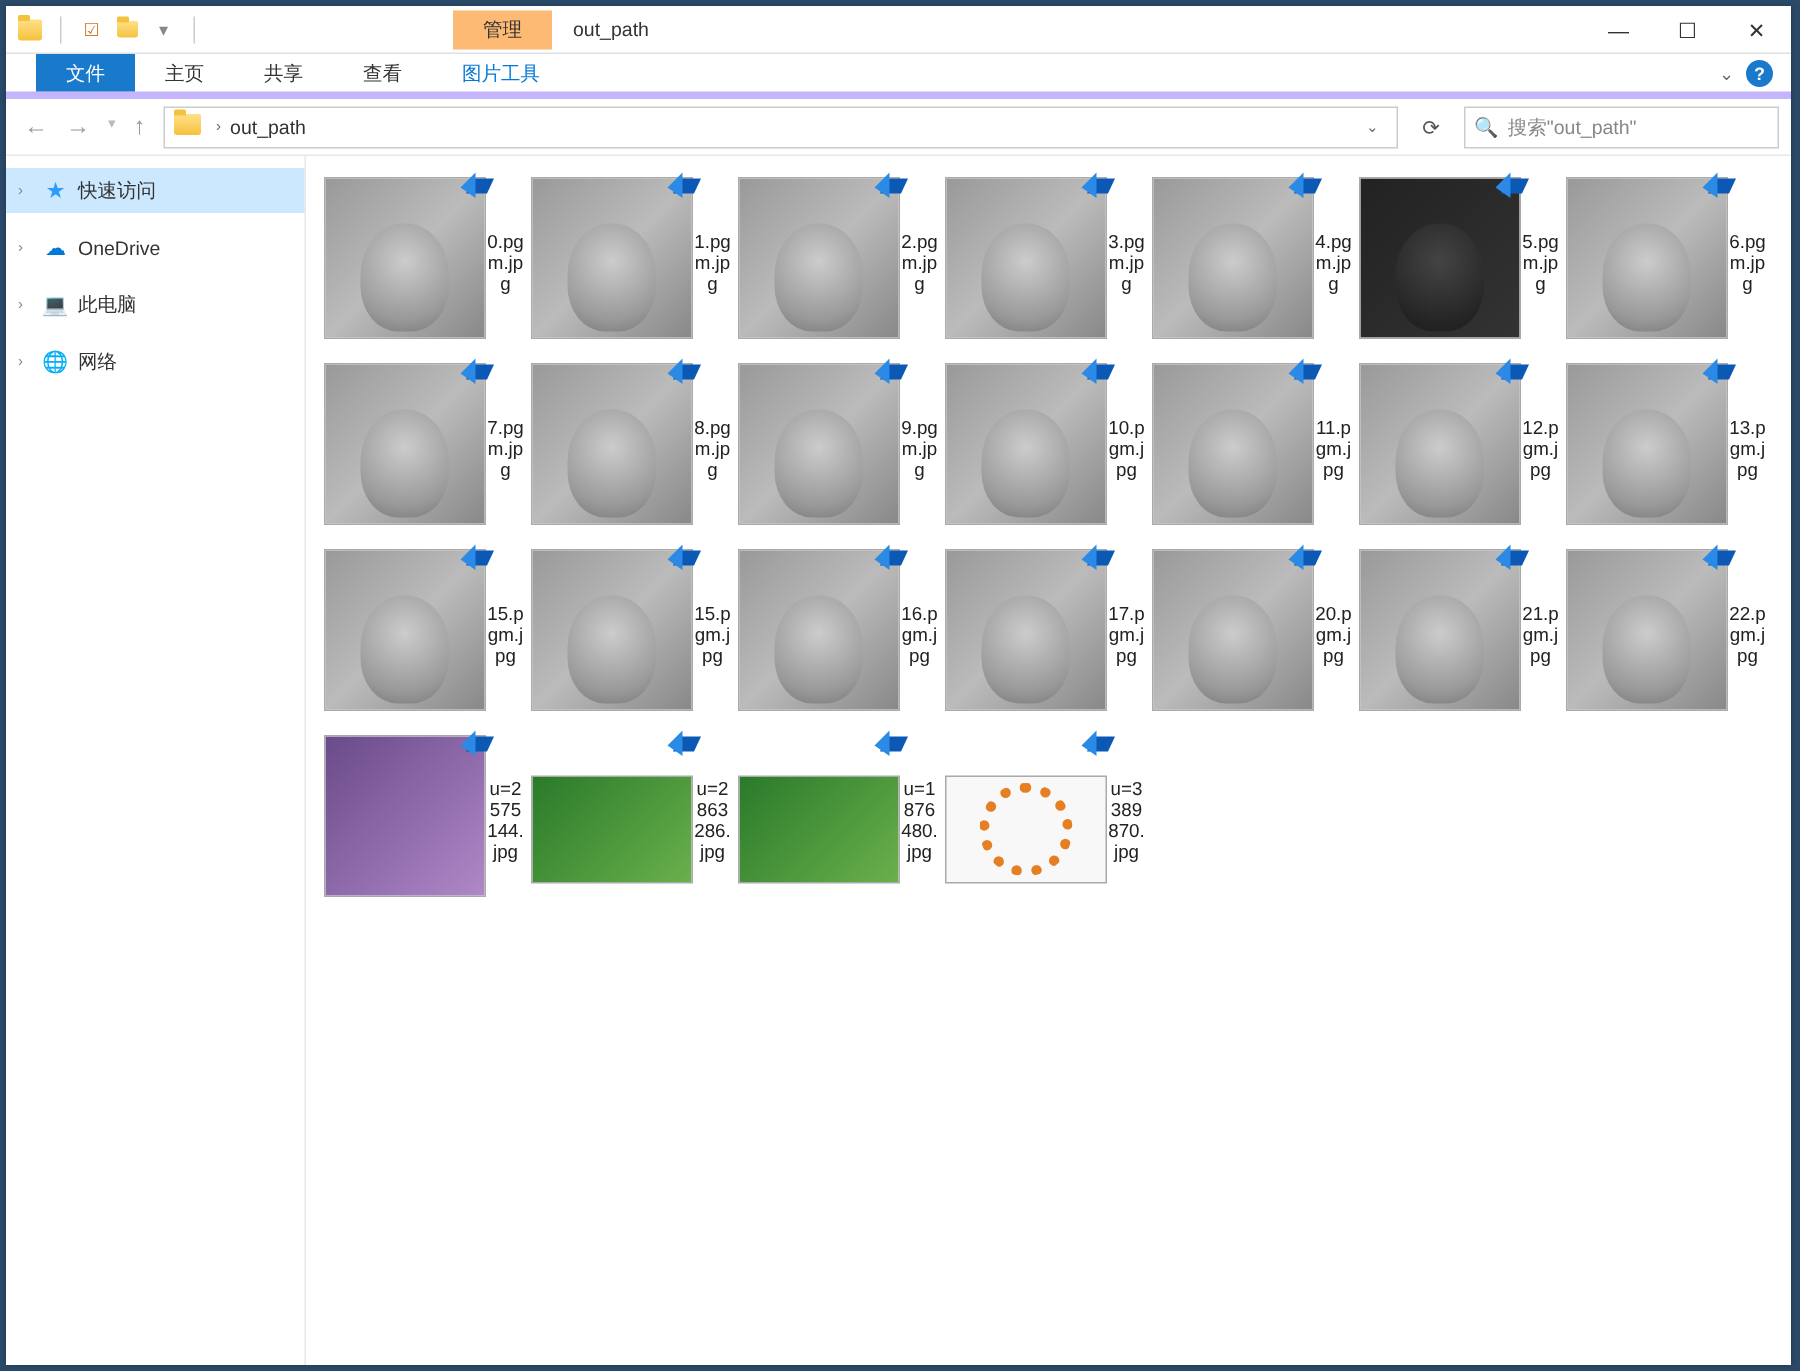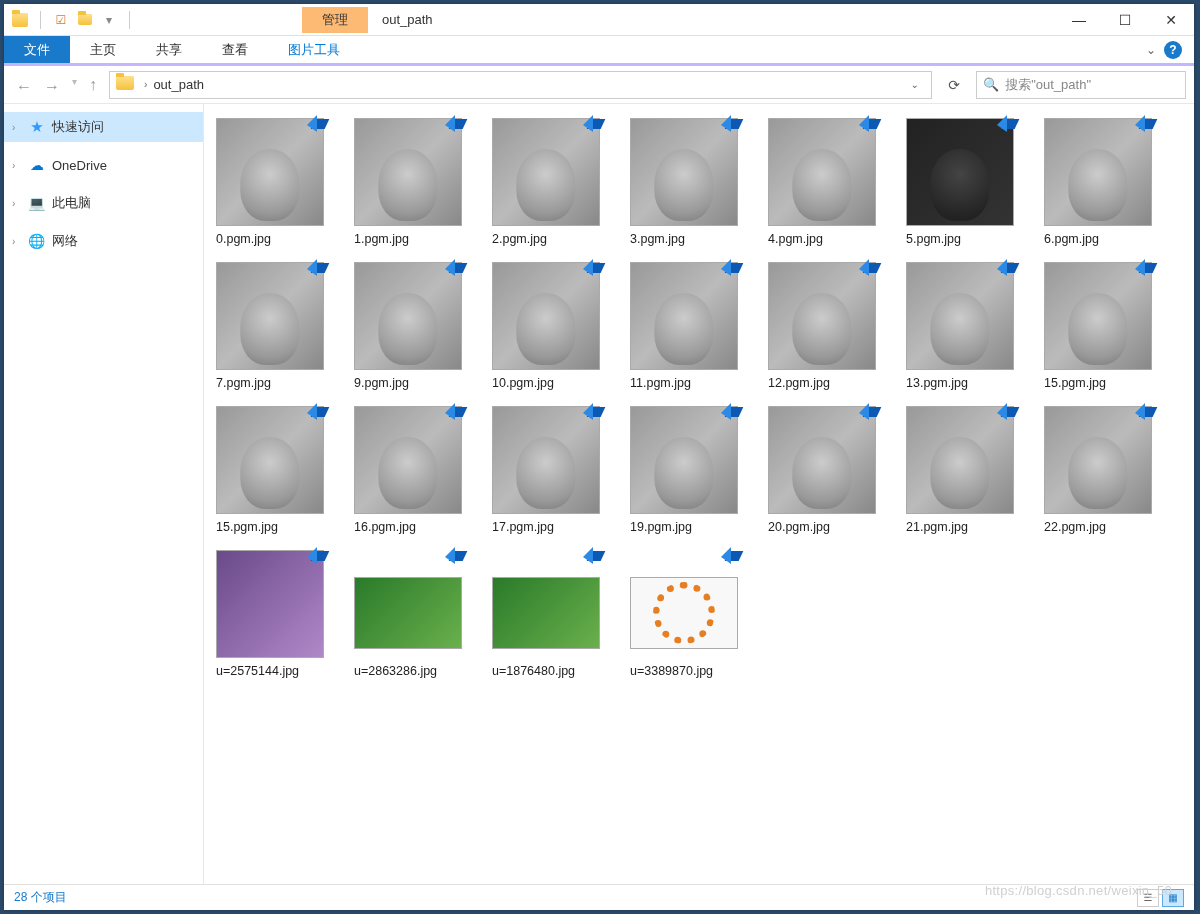--- a/index.html
+++ b/index.html
@@ -11,21 +11,21 @@
   .titlebar .qat { display: flex; align-items: center; gap: 8px; padding: 0 8px; }
   .titlebar .qat .icon-slot { width: 16px; height: 16px; display: inline-flex; align-items: center; justify-content: center; font-size: 12px; }
   .titlebar .sep { width: 1px; height: 18px; background: #ccc; margin: 0 4px; }
   .titlebar .manage-tab { background: #fdba74; padding: 4px 20px; font-size: 13px; color: #333; margin-left: 160px; }
   .titlebar .window-title { margin-left: 14px; font-size: 13px; color: #333; }
   .titlebar .spacer { flex: 1; }
   .titlebar .win-controls { display: flex; }
   .titlebar .win-controls div { width: 46px; height: 32px; display: flex; align-items: center; justify-content: center; font-size: 14px; color: #333; }
 
   
-  .ribbon { height: 30px; display: flex; align-items: center; background: #fff; border-bottom: 3px solid #c4b5fd; }
+  .ribbon { height: 30px; display: flex; align-items: center; background: #fff; border-bottom: 5px solid #c4b5fd; padding-left: 20px; }
   .ribbon .file-tab { background: #1979ca; color: #fff; padding: 6px 20px; height: 100%; display: flex; align-items: center; font-size: 13px; }
   .ribbon .tab { padding: 0 20px; font-size: 13px; color: #333; height: 100%; display: flex; align-items: center; }
   .ribbon .tab.highlight { color: #0078d7; font-family: Liberation Serif, serif; }
   .ribbon .ribbon-spacer { flex: 1; }
   .ribbon .help-area { display: flex; align-items: center; gap: 8px; padding-right: 12px; }
   .ribbon .help-area .chev { color: #666; font-size: 12px; }
   .ribbon .help-area .help-icon { width: 18px; height: 18px; border-radius: 50%; background: #1979ca; color: #fff; display: flex; align-items: center; justify-content: center; font-size: 12px; font-weight: bold; }
 
   
   .navbar { height: 38px; display: flex; align-items: center; padding: 4px 8px; gap: 8px; border-bottom: 1px solid #e8e8e8; }
@@ -48,21 +48,21 @@
   .sidebar .tree-item.selected { background: #cce8ff; }
   .sidebar .tree-item .chev { color: #888; font-size: 10px; width: 10px; display: inline-block; }
   .sidebar .tree-item .t-icon { width: 18px; height: 18px; display: inline-flex; align-items: center; justify-content: center; }
   .star-icon { color: #2e9cff; font-size: 15px; }
   .cloud-icon { color: #0078d7; font-size: 14px; }
   .pc-icon { font-size: 14px; }
   .net-icon { color: #2e9cff; font-size: 14px; }
 
   .content { flex: 1; overflow: auto; padding: 12px 10px; background: #fff; }
   .grid { display: grid; grid-template-columns: repeat(7, 138px); gap: 12px 0; }
-  .file-item { display: flex; flex-direction: column; align-items: flex-start; width: 138px; padding: 2px; }
+  .file-item { display: flex; flex-direction: row; align-items: center; width: 138px; padding: 2px; }
   .thumb-wrap { position: relative; width: 108px; height: 108px; display: flex; align-items: center; justify-content: center; }
   .thumb { width: 108px; height: 108px; background: #888; border: 1px solid #aaa; position: relative; overflow: hidden; }
   .thumb.wide { height: 72px; margin-top: 18px; }
   .thumb.gray { background: linear-gradient(135deg, #999 0%, #bbb 50%, #888 100%); }
   .thumb.dark { background: linear-gradient(135deg, #222 0%, #333 100%); }
   .thumb.green { background: linear-gradient(135deg, #2a7a2a 0%, #6ab04c 100%); }
   .thumb.purple { background: linear-gradient(135deg, #6a4a8a 0%, #b088c8 100%); }
   .thumb.white { background: #f8f8f8; }
   .thumb.grass { background: linear-gradient(to top, #4a9a3a 0%, #8ec96e 60%, #f0f8f0 100%); }
   .face-circle { position: absolute; left: 50%; top: 28%; width: 56%; height: 68%; background: radial-gradient(circle at 50% 35%, #ccc 0%, #999 70%, #777 100%); border-radius: 48% 48% 42% 42%; transform: translate(-50%, 0); }
@@ -243,20 +243,29 @@
             </div>
             <div class="file-label">7.pgm.jpg</div>
           </div>
           <div class="file-item">
             <div class="thumb-wrap">
               <div class="thumb gray">
                 <div class="face-circle"></div>
               </div>
               <div class="shortcut-arrow"></div>
             </div>
+            <div class="file-label">8.pgm.jpg</div>
+          </div>
+          <div class="file-item">
+            <div class="thumb-wrap">
+              <div class="thumb gray">
+                <div class="face-circle"></div>
+              </div>
+              <div class="shortcut-arrow"></div>
+            </div>
             <div class="file-label">9.pgm.jpg</div>
           </div>
           <div class="file-item">
             <div class="thumb-wrap">
               <div class="thumb gray">
                 <div class="face-circle"></div>
               </div>
               <div class="shortcut-arrow"></div>
             </div>
             <div class="file-label">10.pgm.jpg</div>
@@ -316,29 +325,20 @@
             <div class="file-label">16.pgm.jpg</div>
           </div>
           <div class="file-item">
             <div class="thumb-wrap">
               <div class="thumb gray">
                 <div class="face-circle"></div>
               </div>
               <div class="shortcut-arrow"></div>
             </div>
             <div class="file-label">17.pgm.jpg</div>
-          </div>
-          <div class="file-item">
-            <div class="thumb-wrap">
-              <div class="thumb gray">
-                <div class="face-circle"></div>
-              </div>
-              <div class="shortcut-arrow"></div>
-            </div>
-            <div class="file-label">19.pgm.jpg</div>
           </div>
           <div class="file-item">
             <div class="thumb-wrap">
               <div class="thumb gray">
                 <div class="face-circle"></div>
               </div>
               <div class="shortcut-arrow"></div>
             </div>
             <div class="file-label">20.pgm.jpg</div>
           </div>
@@ -387,21 +387,14 @@
                 <div class="wreath"></div>
               </div>
               <div class="shortcut-arrow"></div>
             </div>
             <div class="file-label">u=3389870.jpg</div>
           </div>
         </div>
     </div>
   </div>
 
-  <div class="statusbar">
-    <span>28 个项目</span>
-    <span class="flex1"></span>
-    <span class="watermark">https://blog.csdn.net/weixin_50</span>
-    <div class="view-btn">☰</div>
-    <div class="view-btn active">▦</div>
-  </div>
 
 </div>
 
 </body></html>

